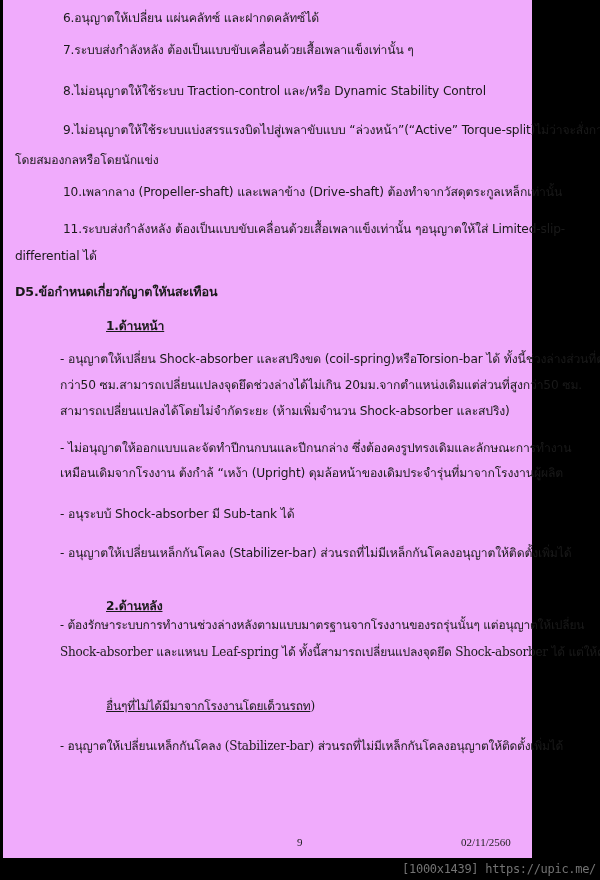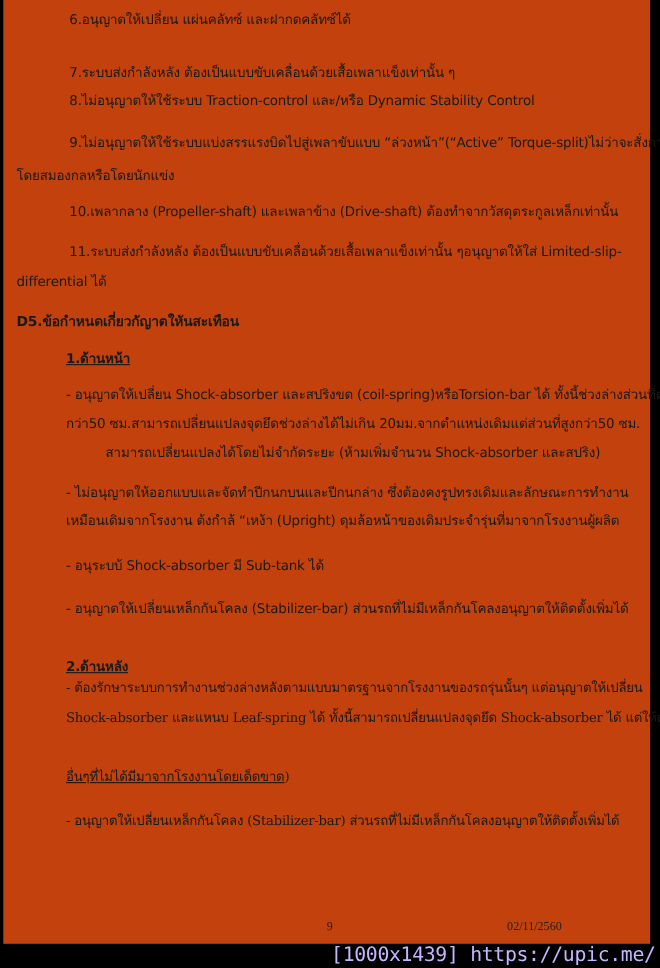--- a/index.html
+++ b/index.html
@@ -11,93 +11,93 @@
       height: 880px;
       background: #000000;
       position: relative;
       overflow: hidden;
       font-family: "DejaVu Sans", "Liberation Sans", sans-serif;
     }
     .page {
       position: absolute;
       left: 3px;
       top: 0;
-      width: 588px;
+      width: 529px;
       height: 858px;
-      background: #c2410c;
+      background: #f0abfc;
       color: #1a1a1a;
     }
     .line {
       position: absolute;
       white-space: nowrap;
       font-size: 12.2px;
       line-height: 16px;
       letter-spacing: -0.15px;
     }
     .sans { font-family: "DejaVu Sans", "Liberation Sans", sans-serif; }
     .serif { font-family: "DejaVu Serif", "Liberation Serif", serif; font-size: 12px; letter-spacing: -0.2px; }
     .bold { font-weight: bold; }
-    .u { text-decoration: underline; }
+    .u { text-decoration: underline; margin-left: 46px; }
     .heading { font-size: 12.6px; font-weight: bold; }
     .footer {
       position: absolute;
       font-family: "Liberation Serif", "DejaVu Serif", serif;
       font-size: 11px;
       color: #222;
     }
     .watermark {
       position: absolute;
       right: 4px;
       bottom: 2px;
-      color: #c4b5fd;
+      color: #737373;
       font-family: "DejaVu Sans Mono", "Liberation Mono", monospace;
-      font-size: 18px;
+      font-size: 12px;
       line-height: 18px;
       letter-spacing: -0.3px;
     }
   </style>
 </head>
 <body>
 
 <div class="page">
 
   <div class="line sans" style="left:60px; top:10px;">6.อนุญาตให้เปลี่ยน แผ่นคลัทซ์ และฝากดคลัทซ์ได้</div>
 
-  <div class="line sans" style="left:60px; top:42px;margin-top:16px;">7.ระบบส่งกำลังหลัง ต้องเป็นแบบขับเคลื่อนด้วยเสื้อเพลาแข็งเท่านั้น ๆ</div>
+  <div class="line sans" style="left:60px; top:42px;">7.ระบบส่งกำลังหลัง ต้องเป็นแบบขับเคลื่อนด้วยเสื้อเพลาแข็งเท่านั้น ๆ</div>
 
   <div class="line sans" style="left:60px; top:83px;">8.ไม่อนุญาตให้ใช้ระบบ Traction-control และ/หรือ Dynamic Stability Control</div>
 
   <div class="line sans" style="left:60px; top:122px;">9.ไม่อนุญาตให้ใช้ระบบแบ่งสรรแรงบิดไปสู่เพลาขับแบบ “ล่วงหน้า”(“Active” Torque-split)ไม่ว่าจะสั่งการ</div>
   <div class="line sans" style="left:12px; top:152px;text-align:right;">โดยสมองกลหรือโดยนักแข่ง</div>
 
   <div class="line sans" style="left:60px; top:184px;">10.เพลากลาง (Propeller-shaft) และเพลาข้าง (Drive-shaft) ต้องทำจากวัสดุตระกูลเหล็กเท่านั้น</div>
 
   <div class="line sans" style="left:60px; top:221px;">11.ระบบส่งกำลังหลัง ต้องเป็นแบบขับเคลื่อนด้วยเสื้อเพลาแข็งเท่านั้น ๆอนุญาตให้ใส่ Limited-slip-</div>
   <div class="line sans" style="left:12px; top:248px;">differential ได้</div>
 
   <div class="line sans heading" style="left:12px; top:284px;">D5.ข้อกำหนดเกี่ยวกัญาตใหันสะเทือน</div>
 
   <div class="line sans bold u" style="left:57px; top:318px;">1.ด้านหน้า</div>
 
   <div class="line sans" style="left:57px; top:351px;">- อนุญาตให้เปลี่ยน Shock-absorber และสปริงขด (coil-spring)หรือTorsion-bar ได้ ทั้งนี้ช่วงล่างส่วนที่ต่ำ</div>
   <div class="line sans" style="left:57px; top:377px;">กว่า50 ซม.สามารถเปลี่ยนแปลงจุดยึดช่วงล่างได้ไม่เกิน 20มม.จากตำแหน่งเดิมแต่ส่วนที่สูงกว่า50 ซม.</div>
-  <div class="line sans" style="left:57px; top:403px;margin-left:36px;">สามารถเปลี่ยนแปลงได้โดยไม่จำกัดระยะ (ห้ามเพิ่มจำนวน Shock-absorber และสปริง)</div>
+  <div class="line sans" style="left:57px; top:403px;">สามารถเปลี่ยนแปลงได้โดยไม่จำกัดระยะ (ห้ามเพิ่มจำนวน Shock-absorber และสปริง)</div>
 
   <div class="line sans" style="left:57px; top:440px;">- ไม่อนุญาตให้ออกแบบและจัดทำปีกนกบนและปีกนกล่าง ซึ่งต้องคงรูปทรงเดิมและลักษณะการทำงาน</div>
   <div class="line sans" style="left:57px; top:465px;">เหมือนเดิมจากโรงงาน ต้งกำล้ “เหง้า (Upright) ดุมล้อหน้าของเดิมประจำรุ่นที่มาจากโรงงานผู้ผลิต</div>
 
   <div class="line sans" style="left:57px; top:506px;">- อนุระบบ้ Shock-absorber มี Sub-tank ได้</div>
 
   <div class="line sans" style="left:57px; top:545px;">- อนุญาตให้เปลี่ยนเหล็กกันโคลง (Stabilizer-bar) ส่วนรถที่ไม่มีเหล็กกันโคลงอนุญาตให้ติดตั้งเพิ่มได้</div>
 
   <div class="line sans bold u" style="left:57px; top:598px;">2.ด้านหลัง</div>
 
   <div class="line serif" style="left:57px; top:617px;">- ต้องรักษาระบบการทำงานช่วงล่างหลังตามแบบมาตรฐานจากโรงงานของรถรุ่นนั้นๆ แต่อนุญาตให้เปลี่ยน</div>
   <div class="line serif" style="left:57px; top:644px;">Shock-absorber และแหนบ Leaf-spring ได้ ทั้งนี้สามารถเปลี่ยนแปลงจุดยึด Shock-absorber ได้ แต่ให้คงไว้</div>
-  <div class="line serif" style="left:57px; top:698px;"><span class="u">อื่นๆที่ไม่ได้มีมาจากโรงงานโดยเด็ดขาด</span><span>)</span></div>
+  <div class="line serif" style="left:57px; top:698px;"><span class="u">อื่นๆที่ไม่ได้มีมาจากโรงงานโดยเด็วนรถท</span><span>)</span></div>
 
   <div class="line serif" style="left:57px; top:738px;">- อนุญาตให้เปลี่ยนเหล็กกันโคลง (Stabilizer-bar) ส่วนรถที่ไม่มีเหล็กกันโคลงอนุญาตให้ติดตั้งเพิ่มได้</div>
 
   <div class="footer" style="left:294px; top:836px;">9</div>
   <div class="footer" style="left:458px; top:836px;">02/11/2560</div>
 </div>
 
 <div class="watermark">[1000x1439] https://upic.me/</div>
 
 </body></html>

